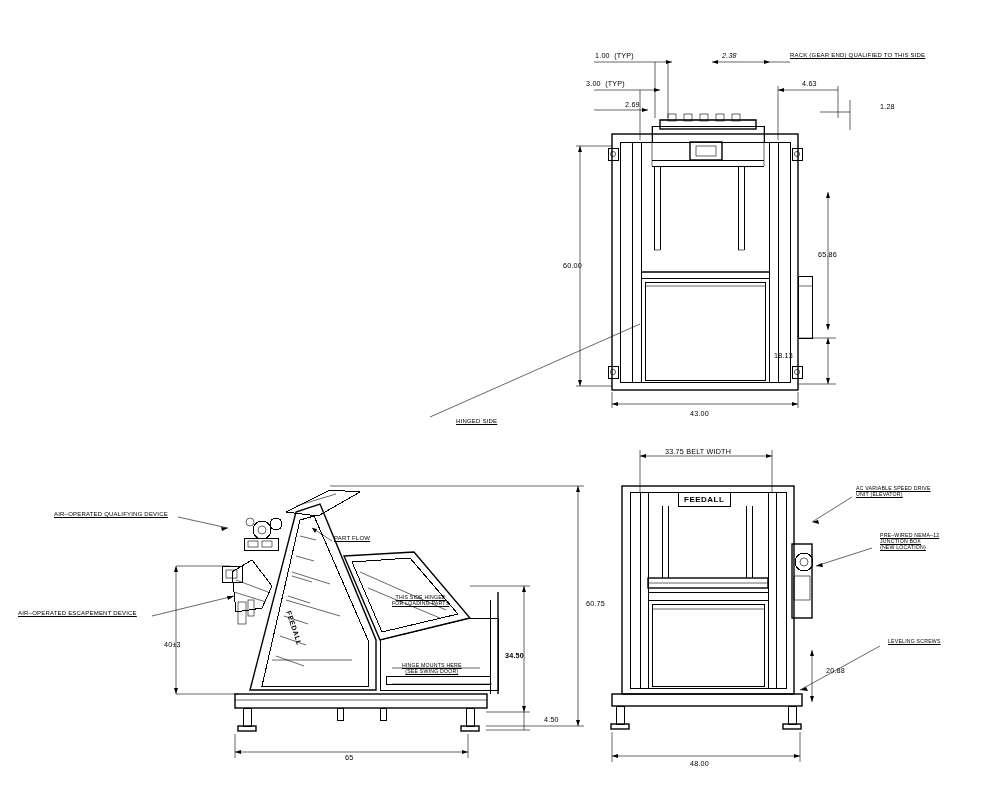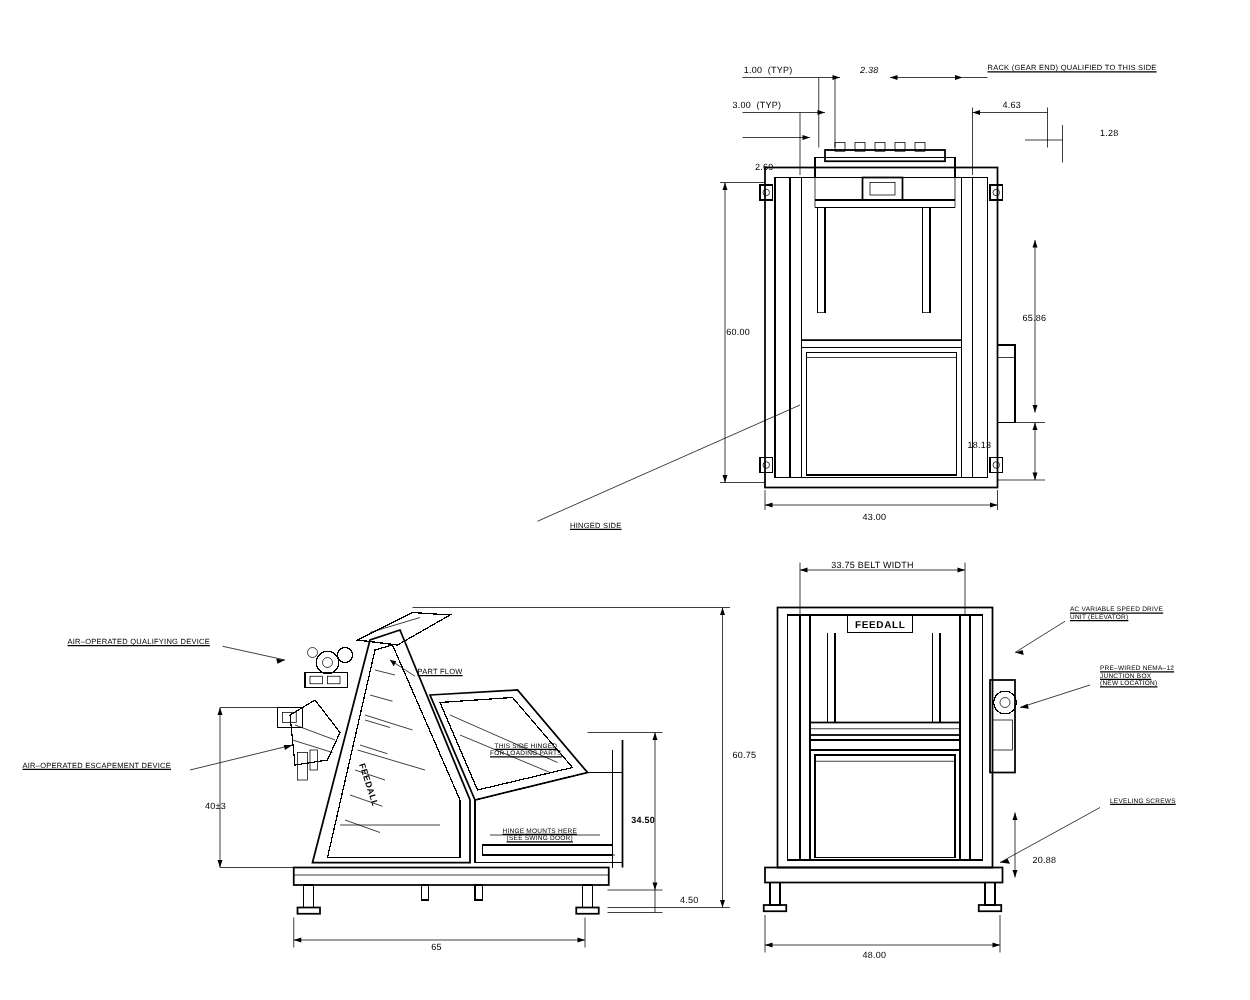--- a/index.html
+++ b/index.html
@@ -329,26 +329,26 @@
       <line class="ln-thin" x1="852" y1="497" x2="812" y2="522"></line>
       <path class="fillblk" d="M812 522 l6 -2 l1 4 z"></path>
       <line class="ln-thin" x1="872" y1="548" x2="816" y2="566"></line>
       <path class="fillblk" d="M816 566 l6 -3 l1 4 z"></path>
       <line class="ln-thin" x1="880" y1="646" x2="800" y2="690"></line>
       <path class="fillblk" d="M800 690 l6 -3 l2 4 z"></path>
     </g>
   </svg>
 
   <div class="lbl dimtxt" style="left:595px; top:52px;">1.00  (TYP)</div>
-  <div class="lbl dimtxt" style="left:688px; top:52px;font-style:italic;">2.38</div>
+  <div class="lbl dimtxt" style="left:722px; top:52px;font-style:italic;">2.38</div>
   <div class="lbl dimtxt" style="left:586px; top:80px;">3.00  (TYP)</div>
   <div class="lbl dimtxt" style="left:802px; top:80px;">4.63</div>
-  <div class="lbl dimtxt" style="left:604px; top:101px;margin-top:29px;">2.69</div>
+  <div class="lbl dimtxt" style="left:625px; top:101px;">2.69</div>
   <div class="lbl dimtxt" style="left:840px; top:103px;margin-left:40px;">1.28</div>
-  <div class="lbl dimtxt" style="left:581px; top:262px;">60.00</div>
+  <div class="lbl dimtxt" style="left:563px; top:262px;">60.00</div>
   <div class="lbl dimtxt" style="left:818px; top:251px;text-align:center;">65.86</div>
   <div class="lbl dimtxt" style="left:774px; top:352px;">18.13</div>
   <div class="lbl dimtxt" style="left:690px; top:410px;">43.00</div>
 
   <div class="lbl sm ul" style="left:790px; top:52px;">RACK (GEAR END) QUALIFIED TO THIS SIDE</div>
   <div class="lbl sm ul" style="left:456px; top:418px;">HINGED SIDE</div>
 
   <div class="lbl sm ul" style="left:54px; top:511px;">AIR–OPERATED QUALIFYING DEVICE</div>
   <div class="lbl sm ul" style="left:18px; top:610px;">AIR–OPERATED ESCAPEMENT DEVICE</div>
   <div class="lbl sm ul" style="left:334px; top:535px;">PART FLOW</div>
@@ -359,21 +359,21 @@
 
   <div class="lbl dimtxt" style="left:586px; top:600px;">60.75</div>
   <div class="lbl dimtxt" style="left:505px; top:652px;font-weight:bold;">34.50</div>
   <div class="lbl dimtxt" style="left:164px; top:641px;">40±3</div>
   <div class="lbl dimtxt" style="left:496px; top:716px;margin-left:48px;">4.50</div>
   <div class="lbl dimtxt" style="left:345px; top:743px;margin-top:11px;">65</div>
 
   <div class="brand" style="left:292px; top:610px; transform-origin:left top; transform: rotate(72deg); font-size:7px;">FEEDALL</div>
 
   <div class="lbl dimtxt" style="left:665px; top:448px;">33.75 BELT WIDTH</div>
-  <div class="lbl dimtxt" style="left:826px; top:684px;">20.88</div>
+  <div class="lbl dimtxt" style="left:826px; top:667px;">20.88</div>
   <div class="lbl dimtxt" style="left:690px; top:760px;">48.00</div>
 
   <div class="lbl xs ul" style="left:856px; top:485px;">AC VARIABLE SPEED DRIVE
 UNIT (ELEVATOR)</div>
   <div class="lbl xs ul" style="left:880px; top:532px;">PRE–WIRED NEMA–12
 JUNCTION BOX
 (NEW LOCATION)</div>
   <div class="lbl xs ul" style="left:888px; top:638px;">LEVELING SCREWS</div>
 
   <div class="brand" style="left:684px; top:495px; font-size:8px;">FEEDALL</div>

